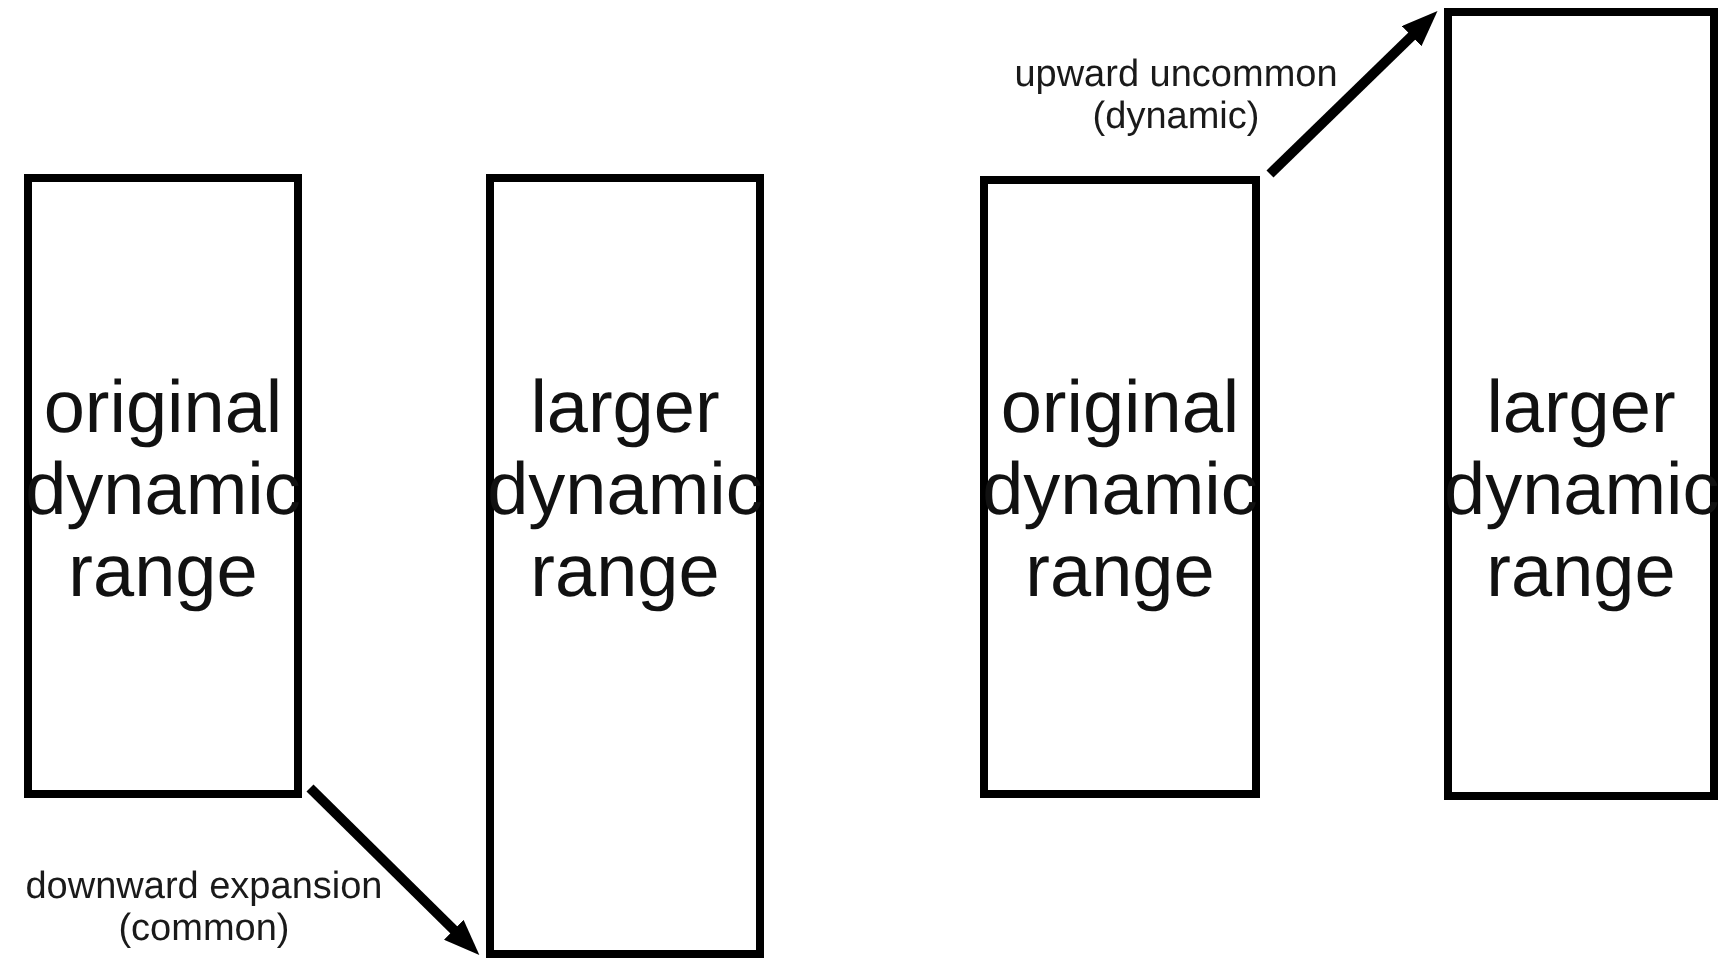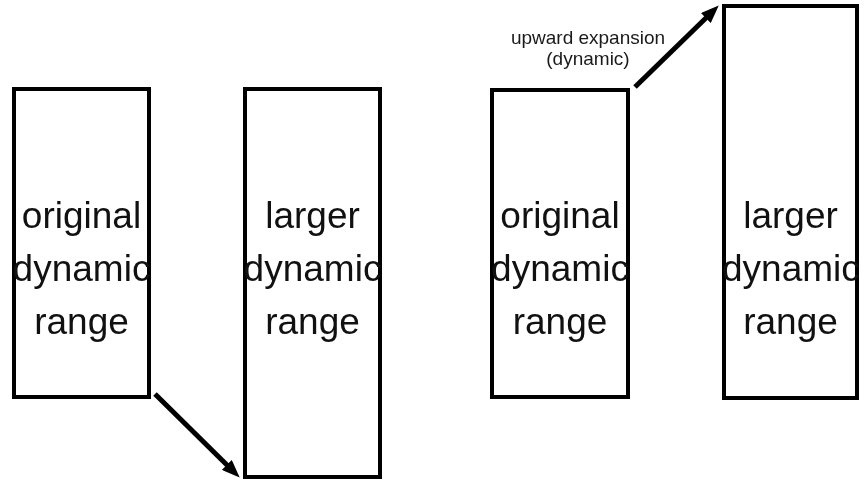--- a/index.html
+++ b/index.html
@@ -41,21 +41,21 @@
     text-align: center;
     font-size: 37px;
     line-height: 41px;
     white-space: nowrap;
     color: #111111;
   }
   #label-left-original  { left: 12px;  width: 139px; }
   #label-left-larger    { left: 243px; width: 139px; }
   #label-right-original { left: 490px; width: 140px; }
   #label-right-larger   { left: 722px; width: 137px; }
-  .box-label span { display: block; margin-top: 12px; }
+  .box-label span { display: block; }
 
   .annotation {
     position: absolute;
     text-align: center;
     font-size: 19px;
     line-height: 21px;
     color: #1a1a1a;
     white-space: nowrap;
   }
   #annotation-downward { left: 5px;   top: 433px; width: 194px; }
@@ -96,18 +96,22 @@
     <span>original</span>
     <span>dynamic</span>
     <span>range</span>
   </div>
   <div class="box-label" id="label-right-larger">
     <span>larger</span>
     <span>dynamic</span>
     <span>range</span>
   </div>
 
+  <div class="annotation" id="annotation-downward">
+    <span>downward expansion</span>
+    <span>(common)</span>
+  </div>
   <div class="annotation" id="annotation-upward">
-    <span>upward expansion</span>
+    <span>upward uncommon</span>
     <span>(dynamic)</span>
   </div>
 
 </div>
 
 </body></html>

